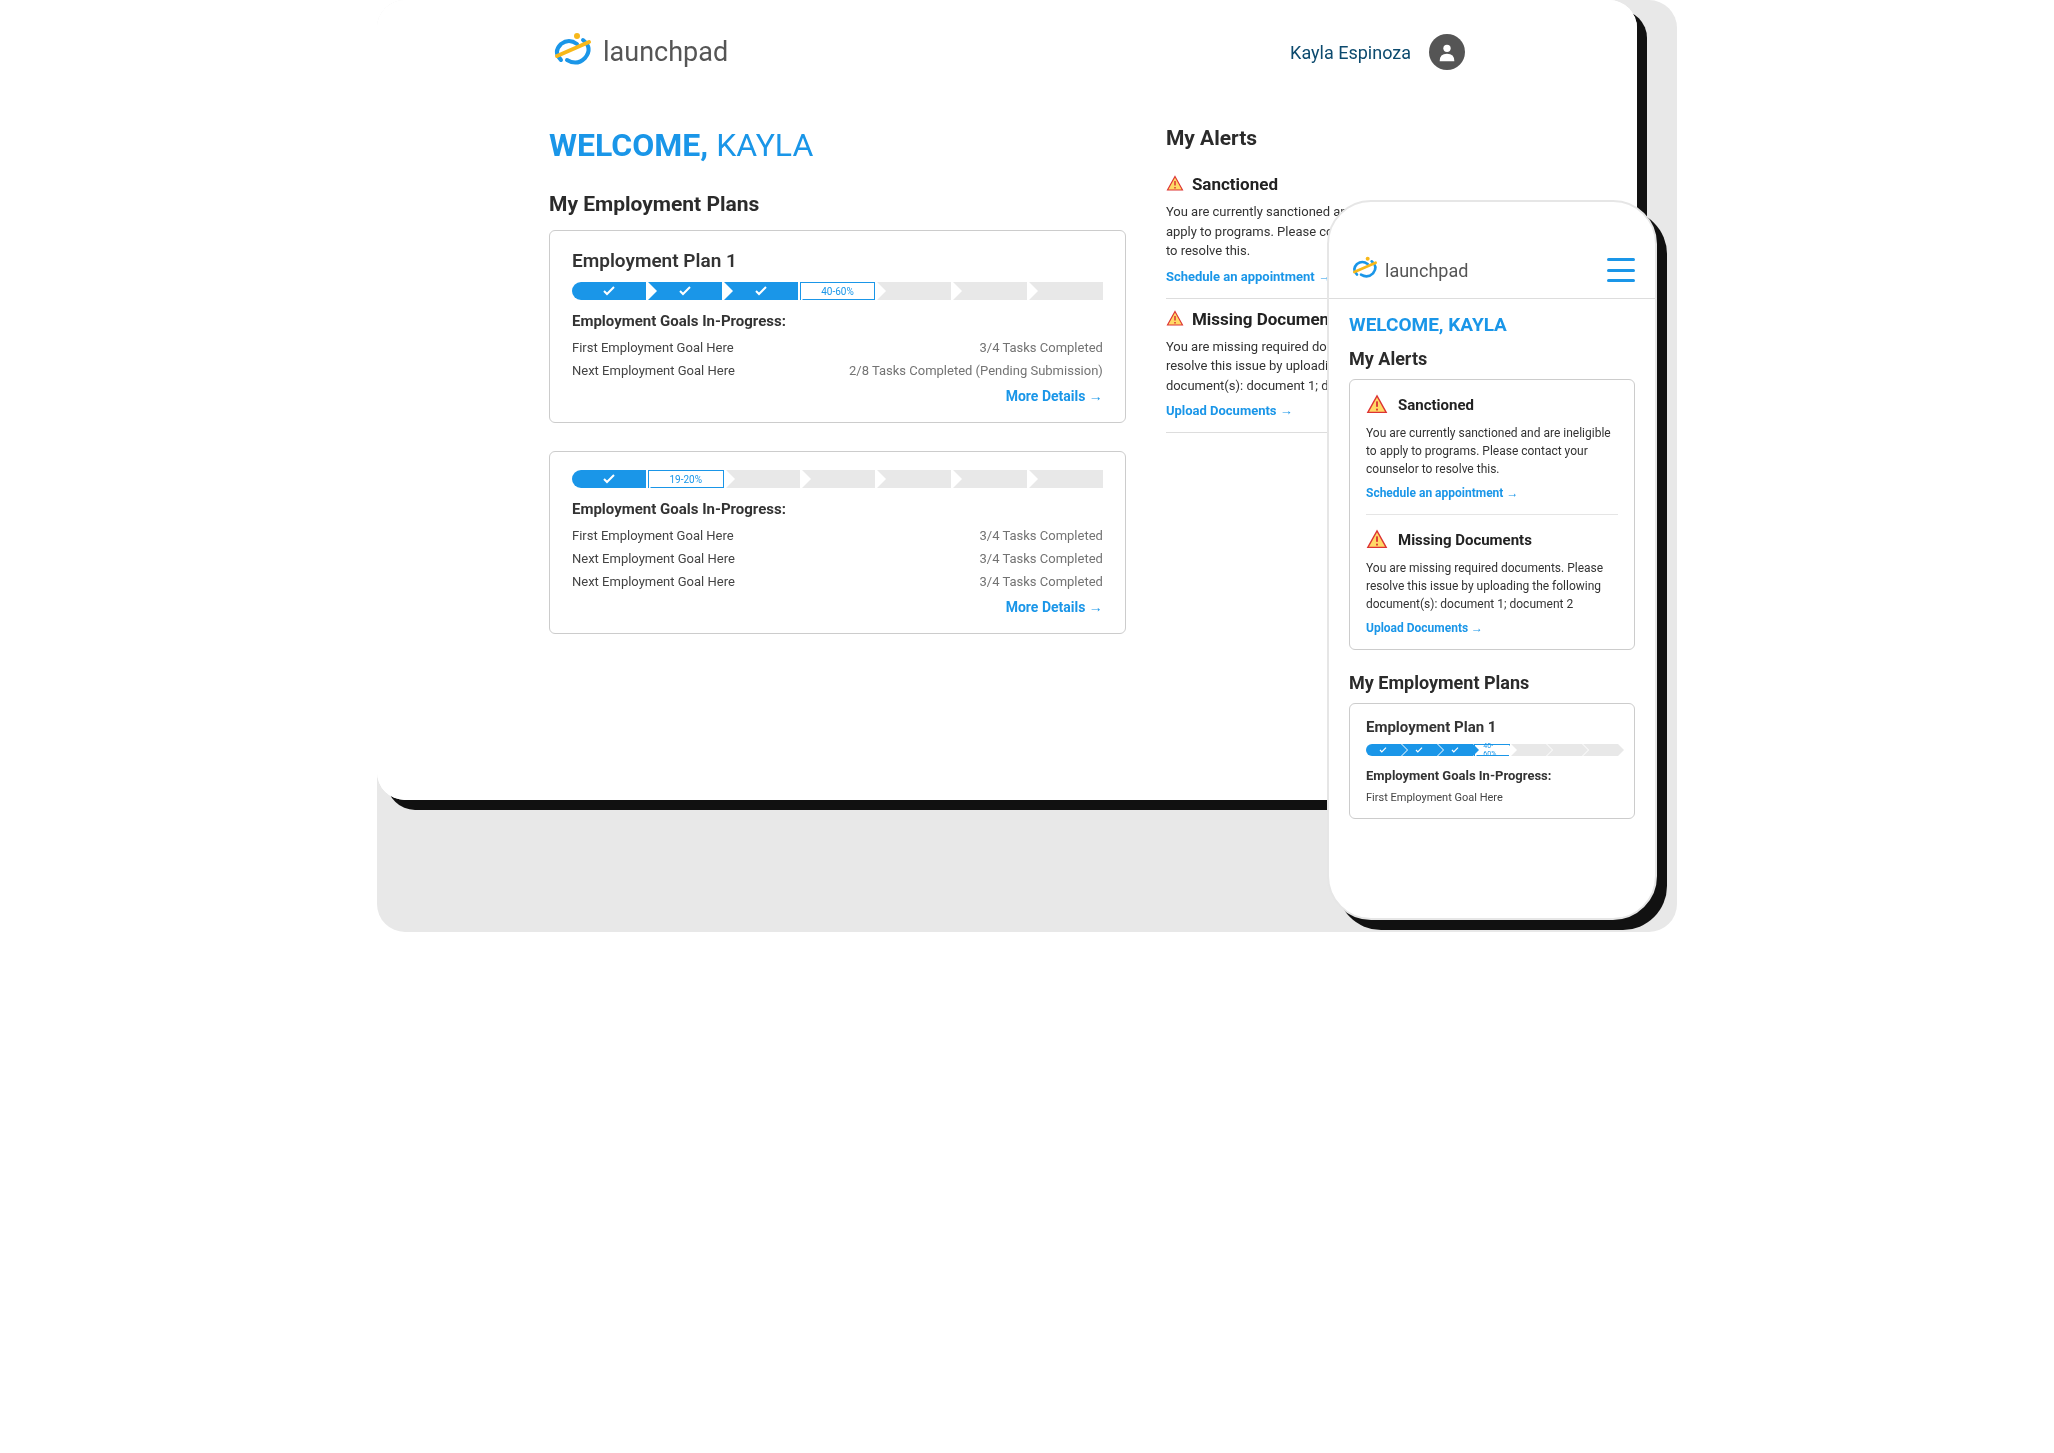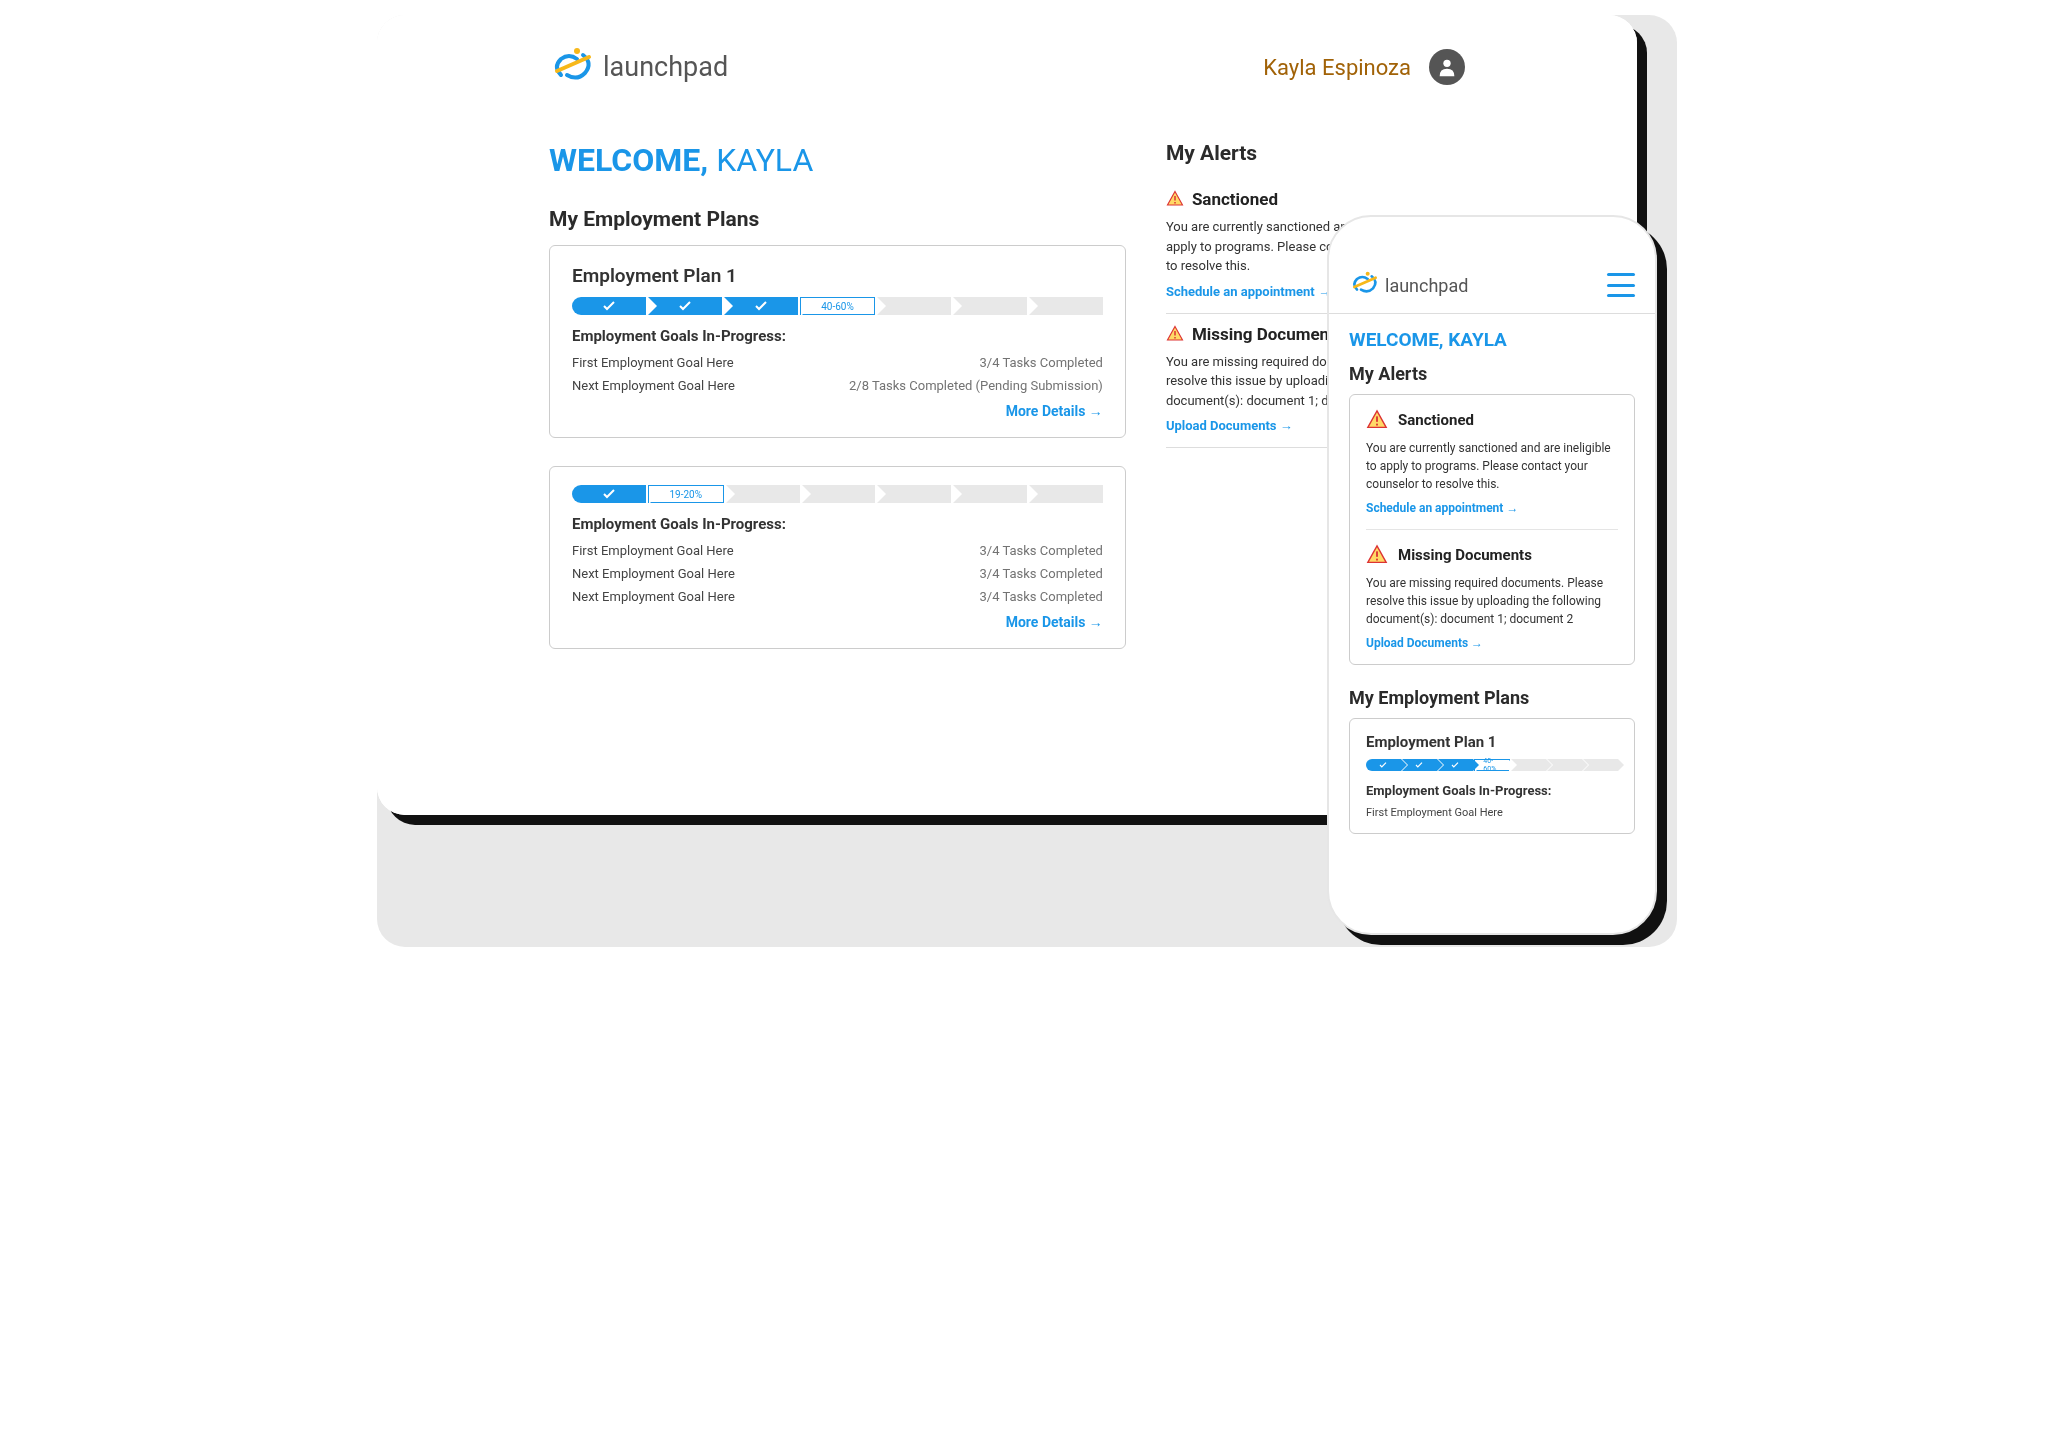--- a/index.html
+++ b/index.html
@@ -1,26 +1,26 @@
 <!DOCTYPE html>
 <html><head>
 <meta charset="utf-8">
 <style>
   *{box-sizing:border-box;margin:0;padding:0;font-family:'Segoe UI',Roboto,Helvetica,Arial,sans-serif}
   body{background:#fff;overflow:hidden}
-  .stage{position:relative;width:1300px;height:932px;margin:15px auto}
+  .stage{position:relative;width:1300px;height:932px;margin:0 auto}
   .bg-grey{position:absolute;inset:0;background:#e8e8e8;border-radius:28px}
   .shadow{position:absolute;top:10px;left:10px;width:1260px;height:800px;background:#111;border-radius:28px}
   .desktop{position:absolute;top:0;left:0;width:1260px;height:800px;background:#fff;border-radius:28px;overflow:hidden;display:flex;flex-direction:column}
   .dt-header{background:#fff;padding:30px 172px 28px 172px;display:flex;justify-content:space-between;align-items:center}
   .logo{display:flex;align-items:center;gap:6px}
   .logo svg{width:48px;height:40px}
   .logo-text{color:#555;font-size:27px;font-weight:400}
   .user-area{display:flex;align-items:center;gap:18px}
-  .user-name{font-size:22px;color:#a16207}
+  .user-name{font-size:18px;color:#0c4a6e}
   .avatar-icon{width:36px;height:36px;border-radius:50%;background:#555;display:flex;align-items:center;justify-content:center}
   .nav-bar{background:#efefef;padding:10px 172px;display:flex;gap:40px}
   .nav-item{color:#1a96e8;font-size:15px;text-decoration:none;cursor:pointer;padding:6px 0}
   .nav-item.active{border-bottom:3px solid #f7b81a}
   .main{background:#fff;padding:24px 172px 40px 172px;flex:1;display:flex;gap:40px;overflow:hidden}
   .col-left{flex:1.35;min-width:0}
   .col-right{flex:.7;min-width:0}
   .welcome{font-size:32px;font-weight:400;color:#1a96e8;margin-bottom:28px}
   .welcome b{font-weight:700}
   .section-title{font-size:21px;font-weight:700;color:#2b2b2b;margin-bottom:14px}

